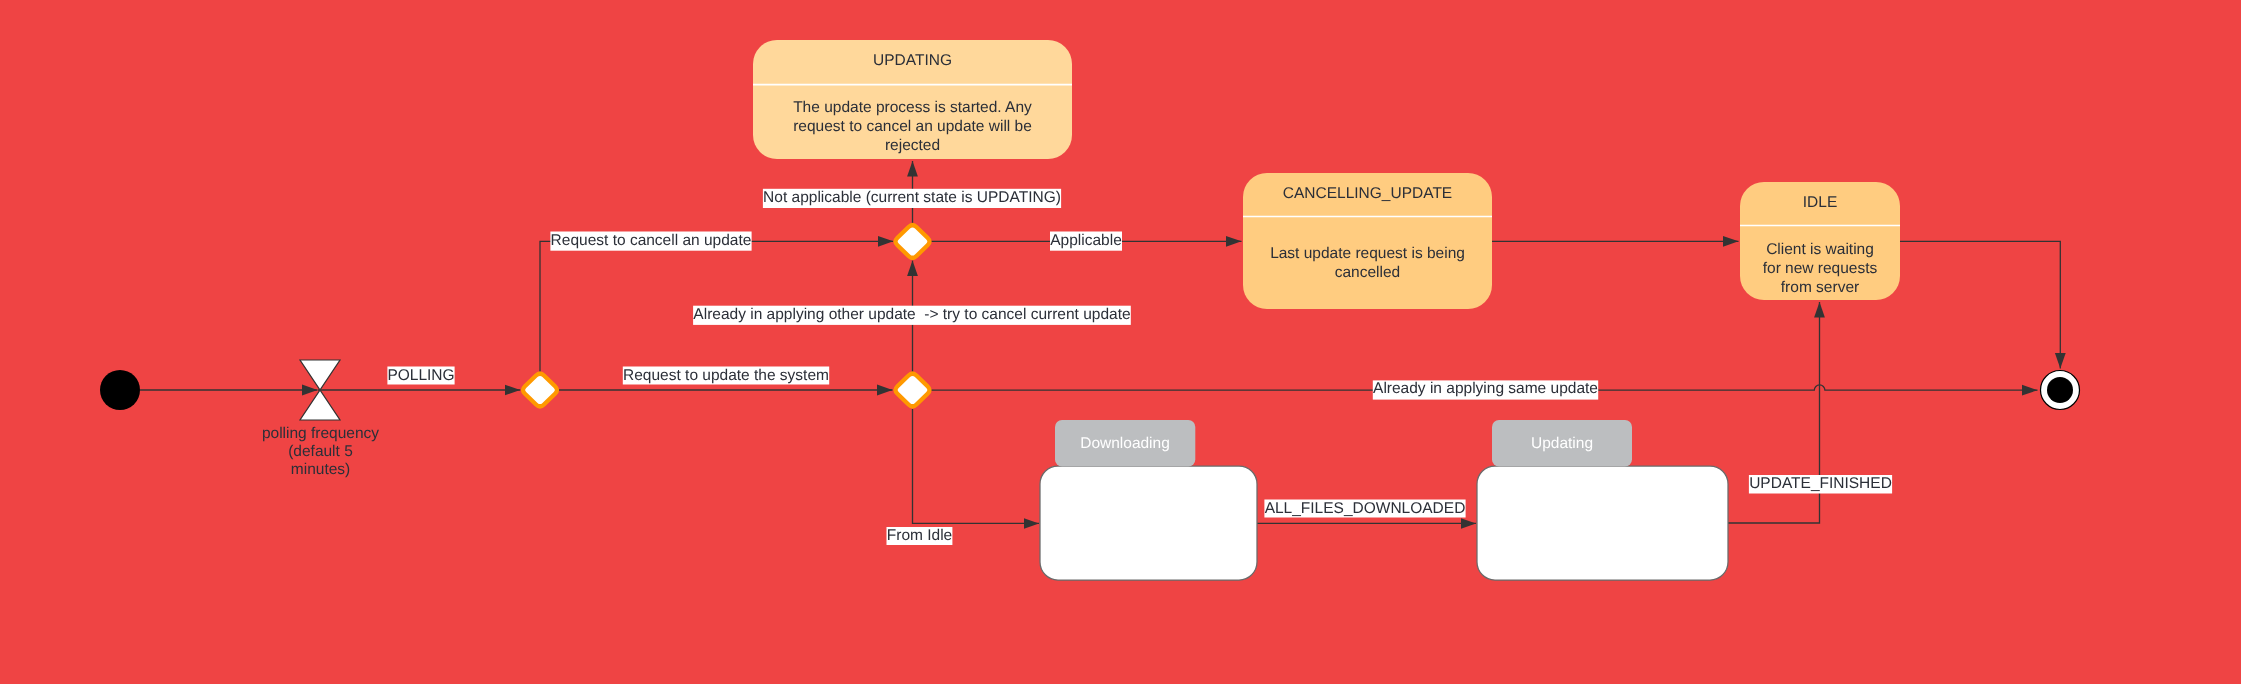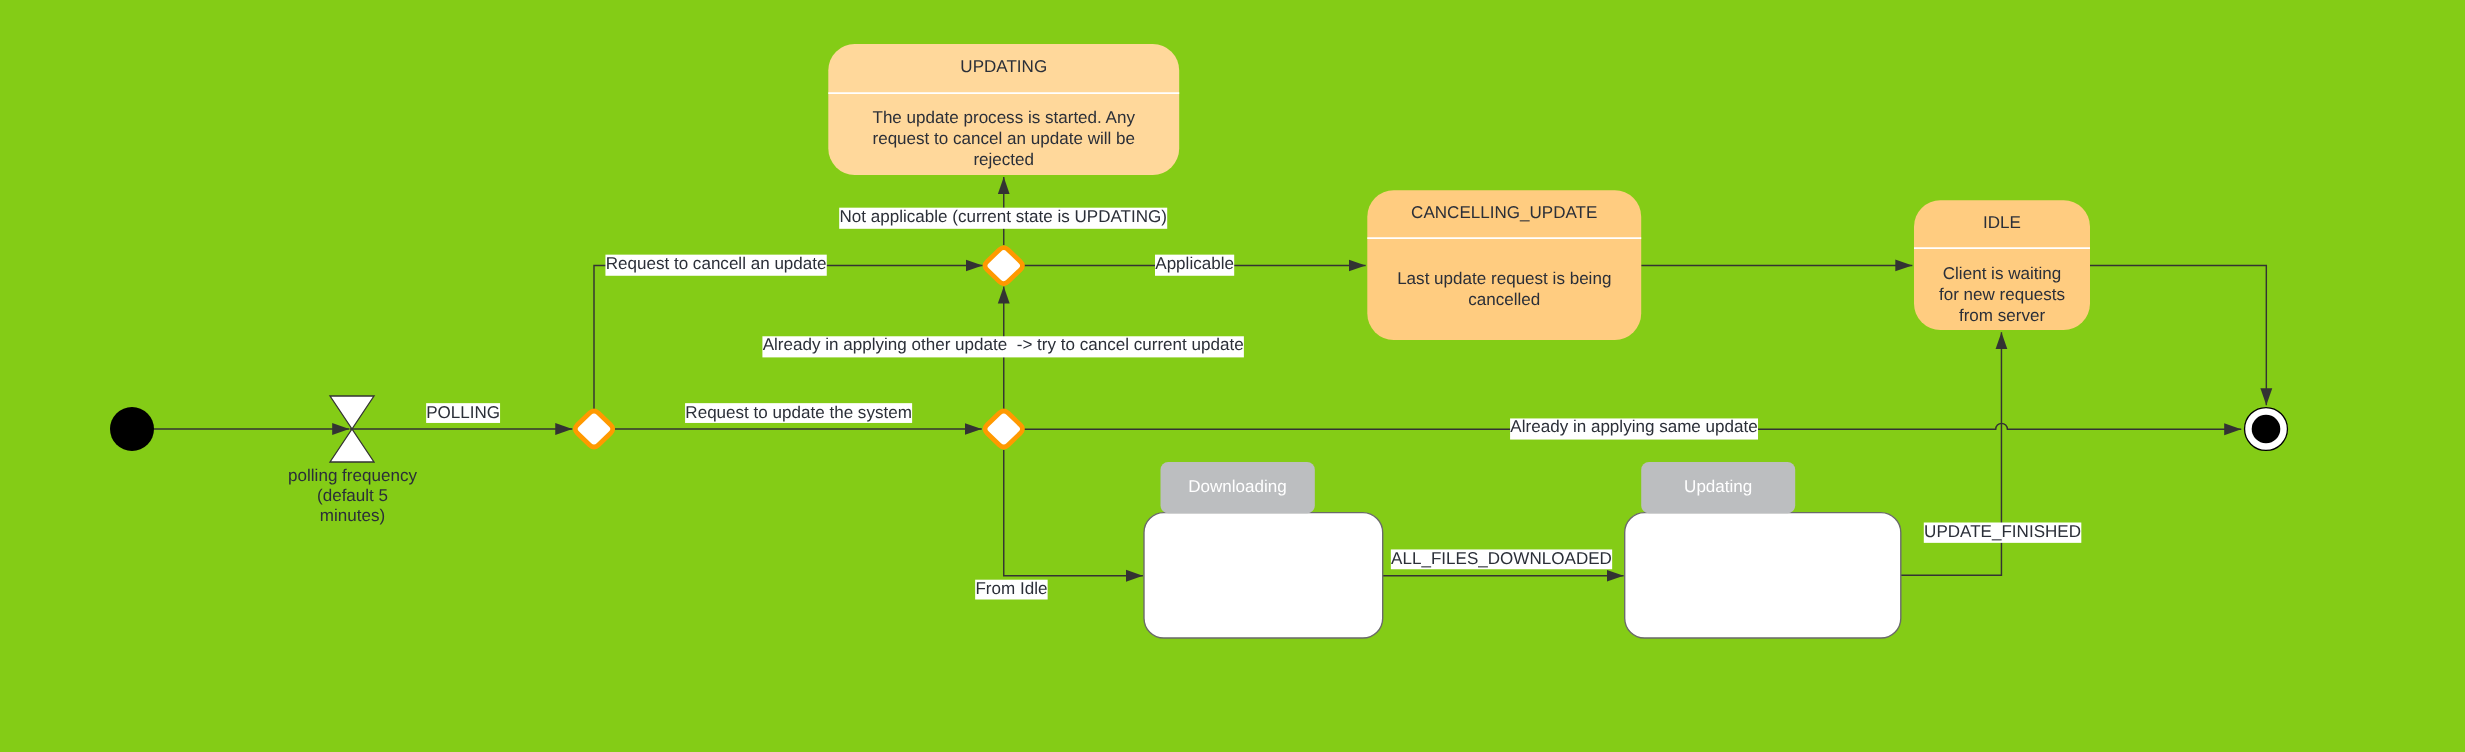--- a/index.html
+++ b/index.html
@@ -1,17 +1,17 @@
 <!DOCTYPE html>
 <html><head>
 <meta charset="utf-8">
 <title>Update state machine diagram</title>
 <style>
   html,body{margin:0;padding:0;background:#ffffff;}
-  #canvas{position:relative;width:2241px;height:684px;background:#84cc16;
+  #canvas{position:relative;width:2241px;height:684px;background:#ef4444;
     font-family:"Liberation Sans",sans-serif;}
   svg{position:absolute;left:0;top:0;width:2241px;height:684px;overflow:visible;}
   text{font-family:"Liberation Sans",sans-serif;}
   #dg{transform:translateZ(0);}
   text{text-rendering:geometricPrecision;}
 </style>
 </head>
 <body>
 
 <div id="canvas">

